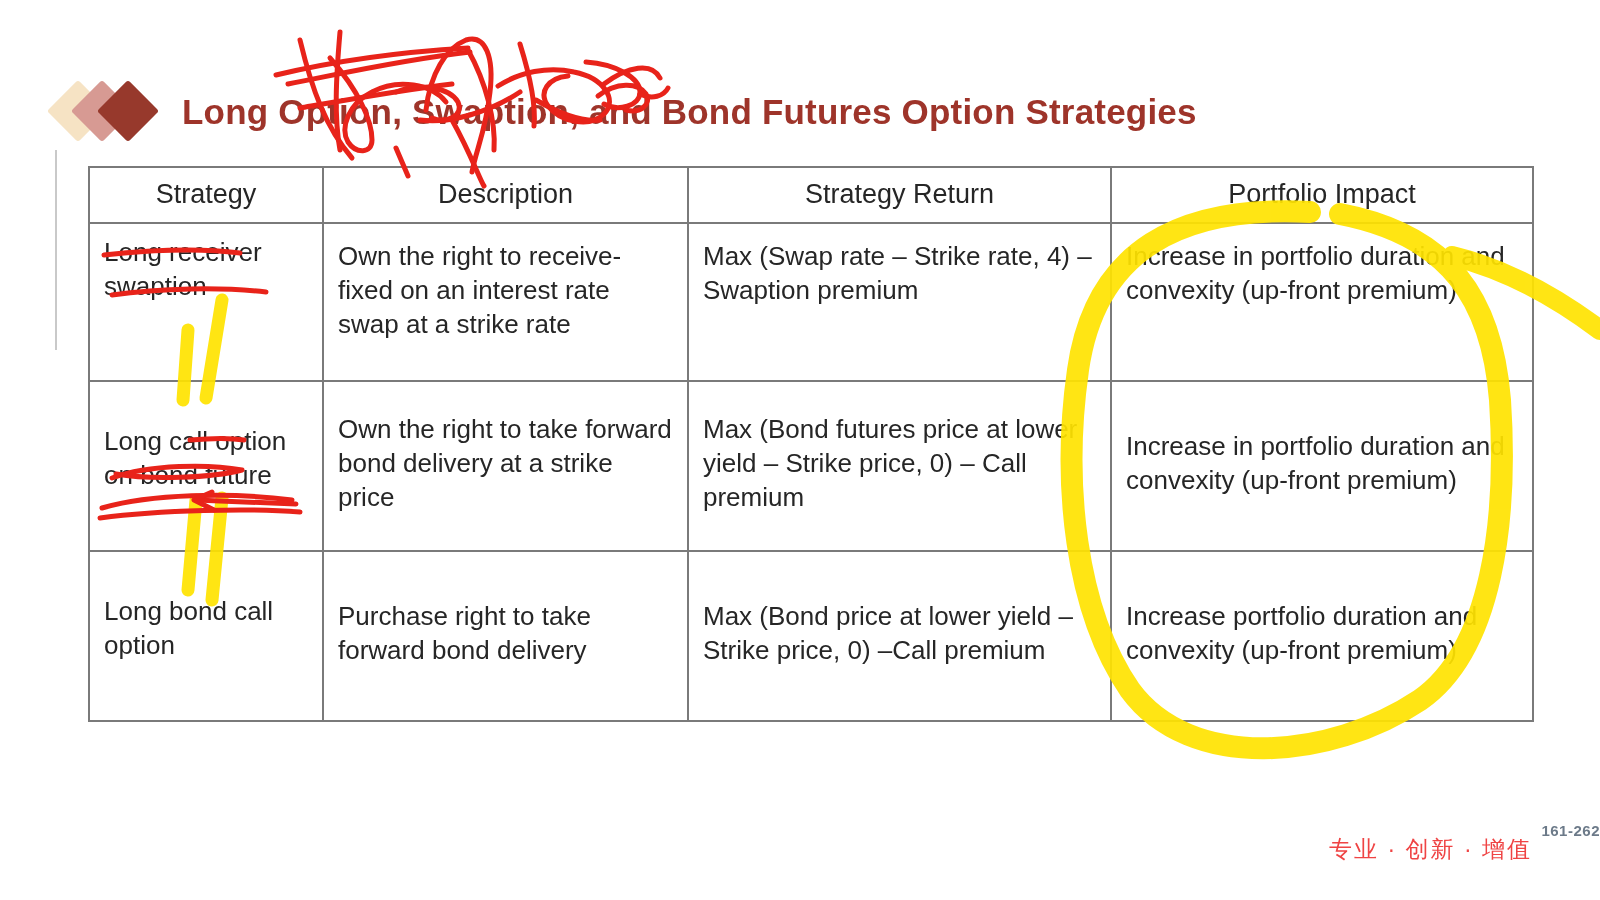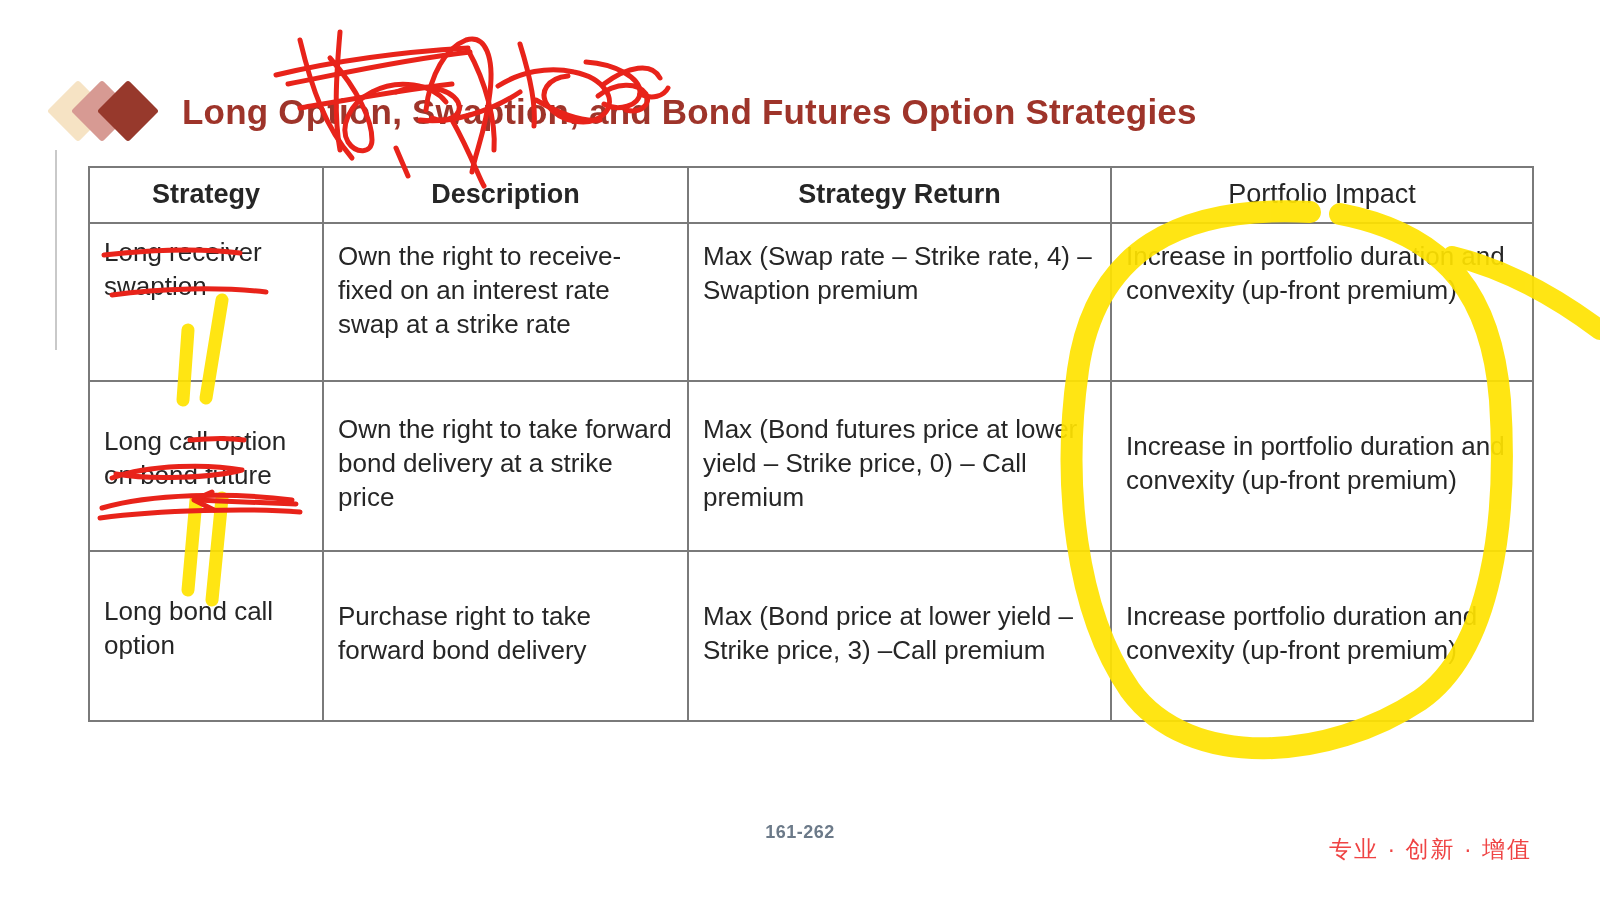--- a/index.html
+++ b/index.html
@@ -93,21 +93,21 @@
     border: 2px solid #7a7a7a;
     vertical-align: top;
     padding: 10px 14px 14px 14px;
     font-size: 26px;
     line-height: 1.30;
     color: #262626;
   }
   #strategy-table thead th {
     text-align: center;
     vertical-align: middle;
-    font-weight: bold;
+    font-weight: normal;
     font-size: 27px;
     height: 46px;
     padding: 4px 10px;
   }
   #strategy-table thead th.impact-head {
     font-weight: normal;
   }
   #strategy-table tbody tr { height: 170px; }
   #strategy-table tbody tr:nth-child(1) { height: 158px; }
   #strategy-table tbody td.strategy-cell {
@@ -130,22 +130,22 @@
     vertical-align: top;
     padding-top: 16px;
   }
 
   
   #page-number {
     position: absolute;
     left: 0;
     top: 822px;
     width: 1600px;
-    text-align: center;
-    font-size: 18px;
+    text-align: right;
+    font-size: 15px;
     font-weight: bold;
     color: #6c7a89;
     letter-spacing: 0.5px;
   }
   #brand-slogan {
     position: absolute;
     right: 68px;
     top: 834px;
     font-size: 23px;
     font-weight: normal;
@@ -233,21 +233,21 @@
 (up-front premium)</td>
       </tr>
       <tr>
         <td class="strategy-cell">Long bond
 call option</td>
         <td class="desc-cell">Purchase right to
 take forward bond
 delivery</td>
         <td class="return-cell">Max (Bond price at
 lower yield – Strike price,
-3) –Call premium</td>
+0) –Call premium</td>
         <td class="impact-cell">Increase portfolio
 duration and convexity
 (up-front premium)</td>
       </tr>
     </tbody>
   </table>
 
   <svg id="highlight-layer" viewBox="0 0 1600 900" xmlns="http://www.w3.org/2000/svg">
     <g fill="none" stroke="#ffe300" stroke-linecap="round" stroke-linejoin="round" opacity="0.92">
 

